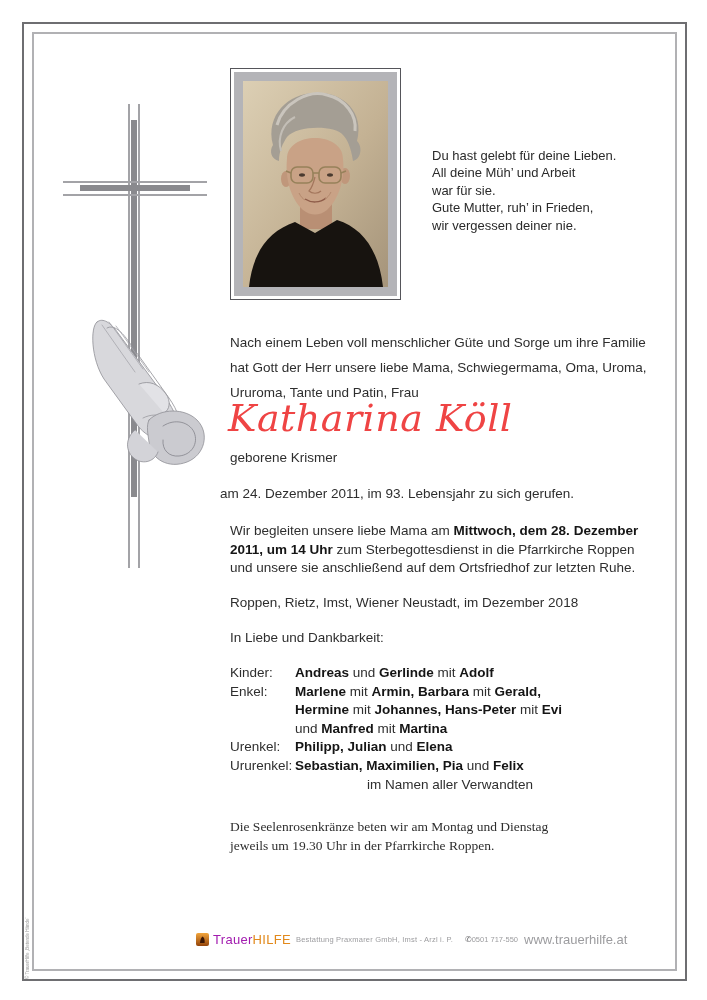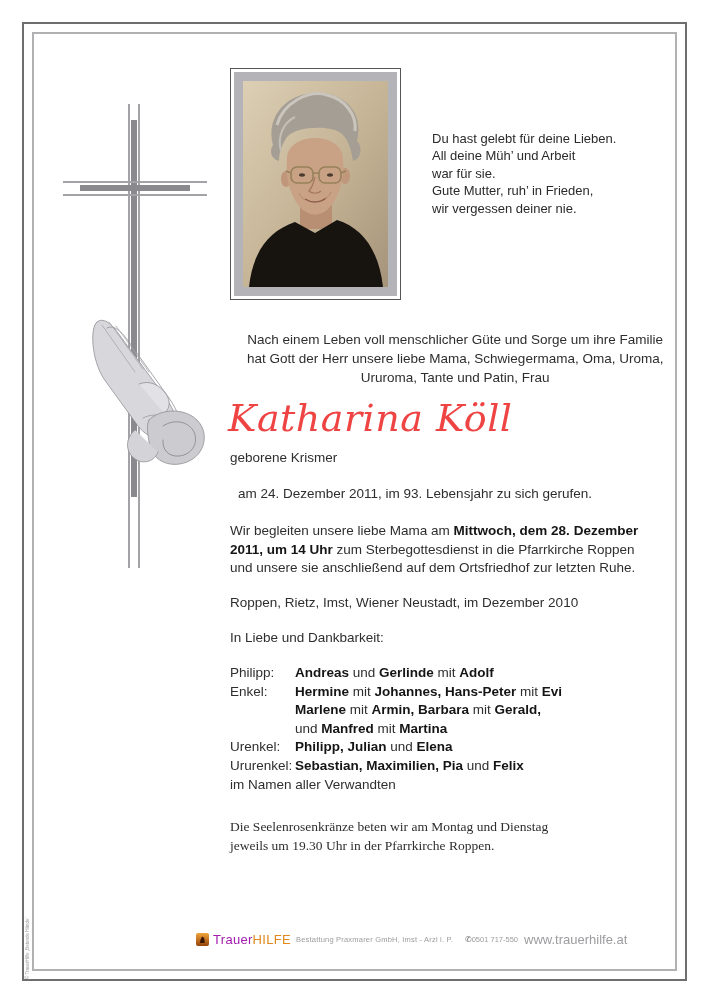--- a/index.html
+++ b/index.html
@@ -24,35 +24,35 @@
 
   .hands{left:83px;top:318px;width:126px;height:154px;z-index:3;}
 
   
   .photo-frame{left:230px;top:68px;width:171px;height:232px;border:1px solid #55555a;
                background:#ffffff;padding:3px;box-sizing:border-box;z-index:4;}
   .photo-matte{width:100%;height:100%;border:9px solid #b4b4b8;box-sizing:border-box;}
   .photo-matte svg{display:block;width:100%;height:100%;}
 
   
-  .poem{left:432px;top:130px;font-size:13px;line-height:17.4px;color:#2a2a2a;}
-  .intro{left:247px;top:330px;font-size:13.5px;line-height:19px;text-align:center;}
+  .poem{left:432px;top:147px;font-size:13px;line-height:17.4px;color:#2a2a2a;}
+  .intro{left:230px;top:330px;font-size:13.5px;line-height:25px;}
   .name{left:228px;top:396px;font-family:"DejaVu Serif",serif;font-style:italic;
         font-weight:400;font-size:38px;color:#ef4444;letter-spacing:0.5px;}
   .maiden{left:230px;top:450px;font-size:13.5px;}
-  .death{left:238px;top:486px;font-size:13.5px;}
+  .death{left:220px;top:486px;font-size:13.5px;}
   .funeral{left:230px;top:522px;font-size:13.5px;line-height:18.5px;}
   .places{left:230px;top:595px;font-size:13.5px;}
   .gratitude{left:230px;top:630px;font-size:13.5px;}
   .family{left:230px;top:664px;font-size:13.5px;line-height:18.6px;width:440px;}
   .fam-row{display:flex;}
   .fam-label{flex:0 0 65px;}
   .fam-content{flex:1;}
   .fam-line{white-space:nowrap;}
-  .family-closing{white-space:nowrap;}
+  .family-closing{white-space:nowrap;text-align:center;}
   .rosary{left:230px;top:818px;font-size:13.5px;line-height:18.5px;font-family:Liberation Serif, serif;}
   .b{font-weight:bold;color:#151515;}
 
   
   .footer{left:196px;top:932px;display:flex;align-items:center;}
   .logo-icon{width:13px;height:13px;margin-right:4px;}
   .brand{font-size:13px;letter-spacing:0.3px;}
   .brand-trauer{color:#a21caf;}
   .brand-hilfe{color:#e2891b;}
   .footer-small{font-size:7.5px;color:#9c9c9f;margin-left:5px;letter-spacing:0.2px;}
@@ -127,36 +127,36 @@
   <div class="abs poem nowrap">Du hast gelebt für deine Lieben.<br>All deine Müh’ und Arbeit<br>war für sie.<br>Gute Mutter, ruh’ in Frieden,<br>wir vergessen deiner nie.</div>
 
   <div class="abs intro nowrap">Nach einem Leben voll menschlicher Güte und Sorge um ihre Familie<br>hat Gott der Herr unsere liebe Mama, Schwiegermama, Oma, Uroma,<br>Ururoma, Tante und Patin, Frau</div>
 
   <div class="abs name nowrap">Katharina Köll</div>
   <div class="abs maiden nowrap">geborene Krismer</div>
   <div class="abs death nowrap">am 24. Dezember 2011, im 93. Lebensjahr zu sich gerufen.</div>
 
   <div class="abs funeral nowrap"><span>Wir begleiten unsere liebe Mama am </span><span class="b">Mittwoch, dem 28. Dezember</span><br><span class="b">2011, um 14 Uhr</span><span> zum Sterbegottesdienst in die Pfarrkirche Roppen</span><br><span>und unsere sie anschließend auf dem Ortsfriedhof zur letzten Ruhe.</span></div>
 
-  <div class="abs places nowrap">Roppen, Rietz, Imst, Wiener Neustadt, im Dezember 2010</div>
+  <div class="abs places nowrap">Roppen, Rietz, Imst, Wiener Neustadt, im Dezember 2018</div>
   <div class="abs gratitude nowrap">In Liebe und Dankbarkeit:</div>
 
   <div class="abs family">
     <div>
         <div class="fam-row">
-          <div class="fam-label">Philipp:</div>
+          <div class="fam-label">Kinder:</div>
           <div class="fam-content">
             <div class="fam-line"><span class="b">Andreas</span><span> und </span><span class="b">Gerlinde</span><span> mit </span><span class="b">Adolf</span></div>
           </div>
         </div>
         <div class="fam-row">
           <div class="fam-label">Enkel:</div>
           <div class="fam-content">
+            <div class="fam-line"><span class="b">Marlene</span><span> mit </span><span class="b">Armin, Barbara</span><span> mit </span><span class="b">Gerald,</span></div>
             <div class="fam-line"><span class="b">Hermine</span><span> mit </span><span class="b">Johannes, Hans-Peter</span><span> mit </span><span class="b">Evi</span></div>
-            <div class="fam-line"><span class="b">Marlene</span><span> mit </span><span class="b">Armin, Barbara</span><span> mit </span><span class="b">Gerald,</span></div>
             <div class="fam-line"><span>und </span><span class="b">Manfred</span><span> mit </span><span class="b">Martina</span></div>
           </div>
         </div>
         <div class="fam-row">
           <div class="fam-label">Urenkel:</div>
           <div class="fam-content">
             <div class="fam-line"><span class="b">Philipp, Julian</span><span> und </span><span class="b">Elena</span></div>
           </div>
         </div>
         <div class="fam-row">

